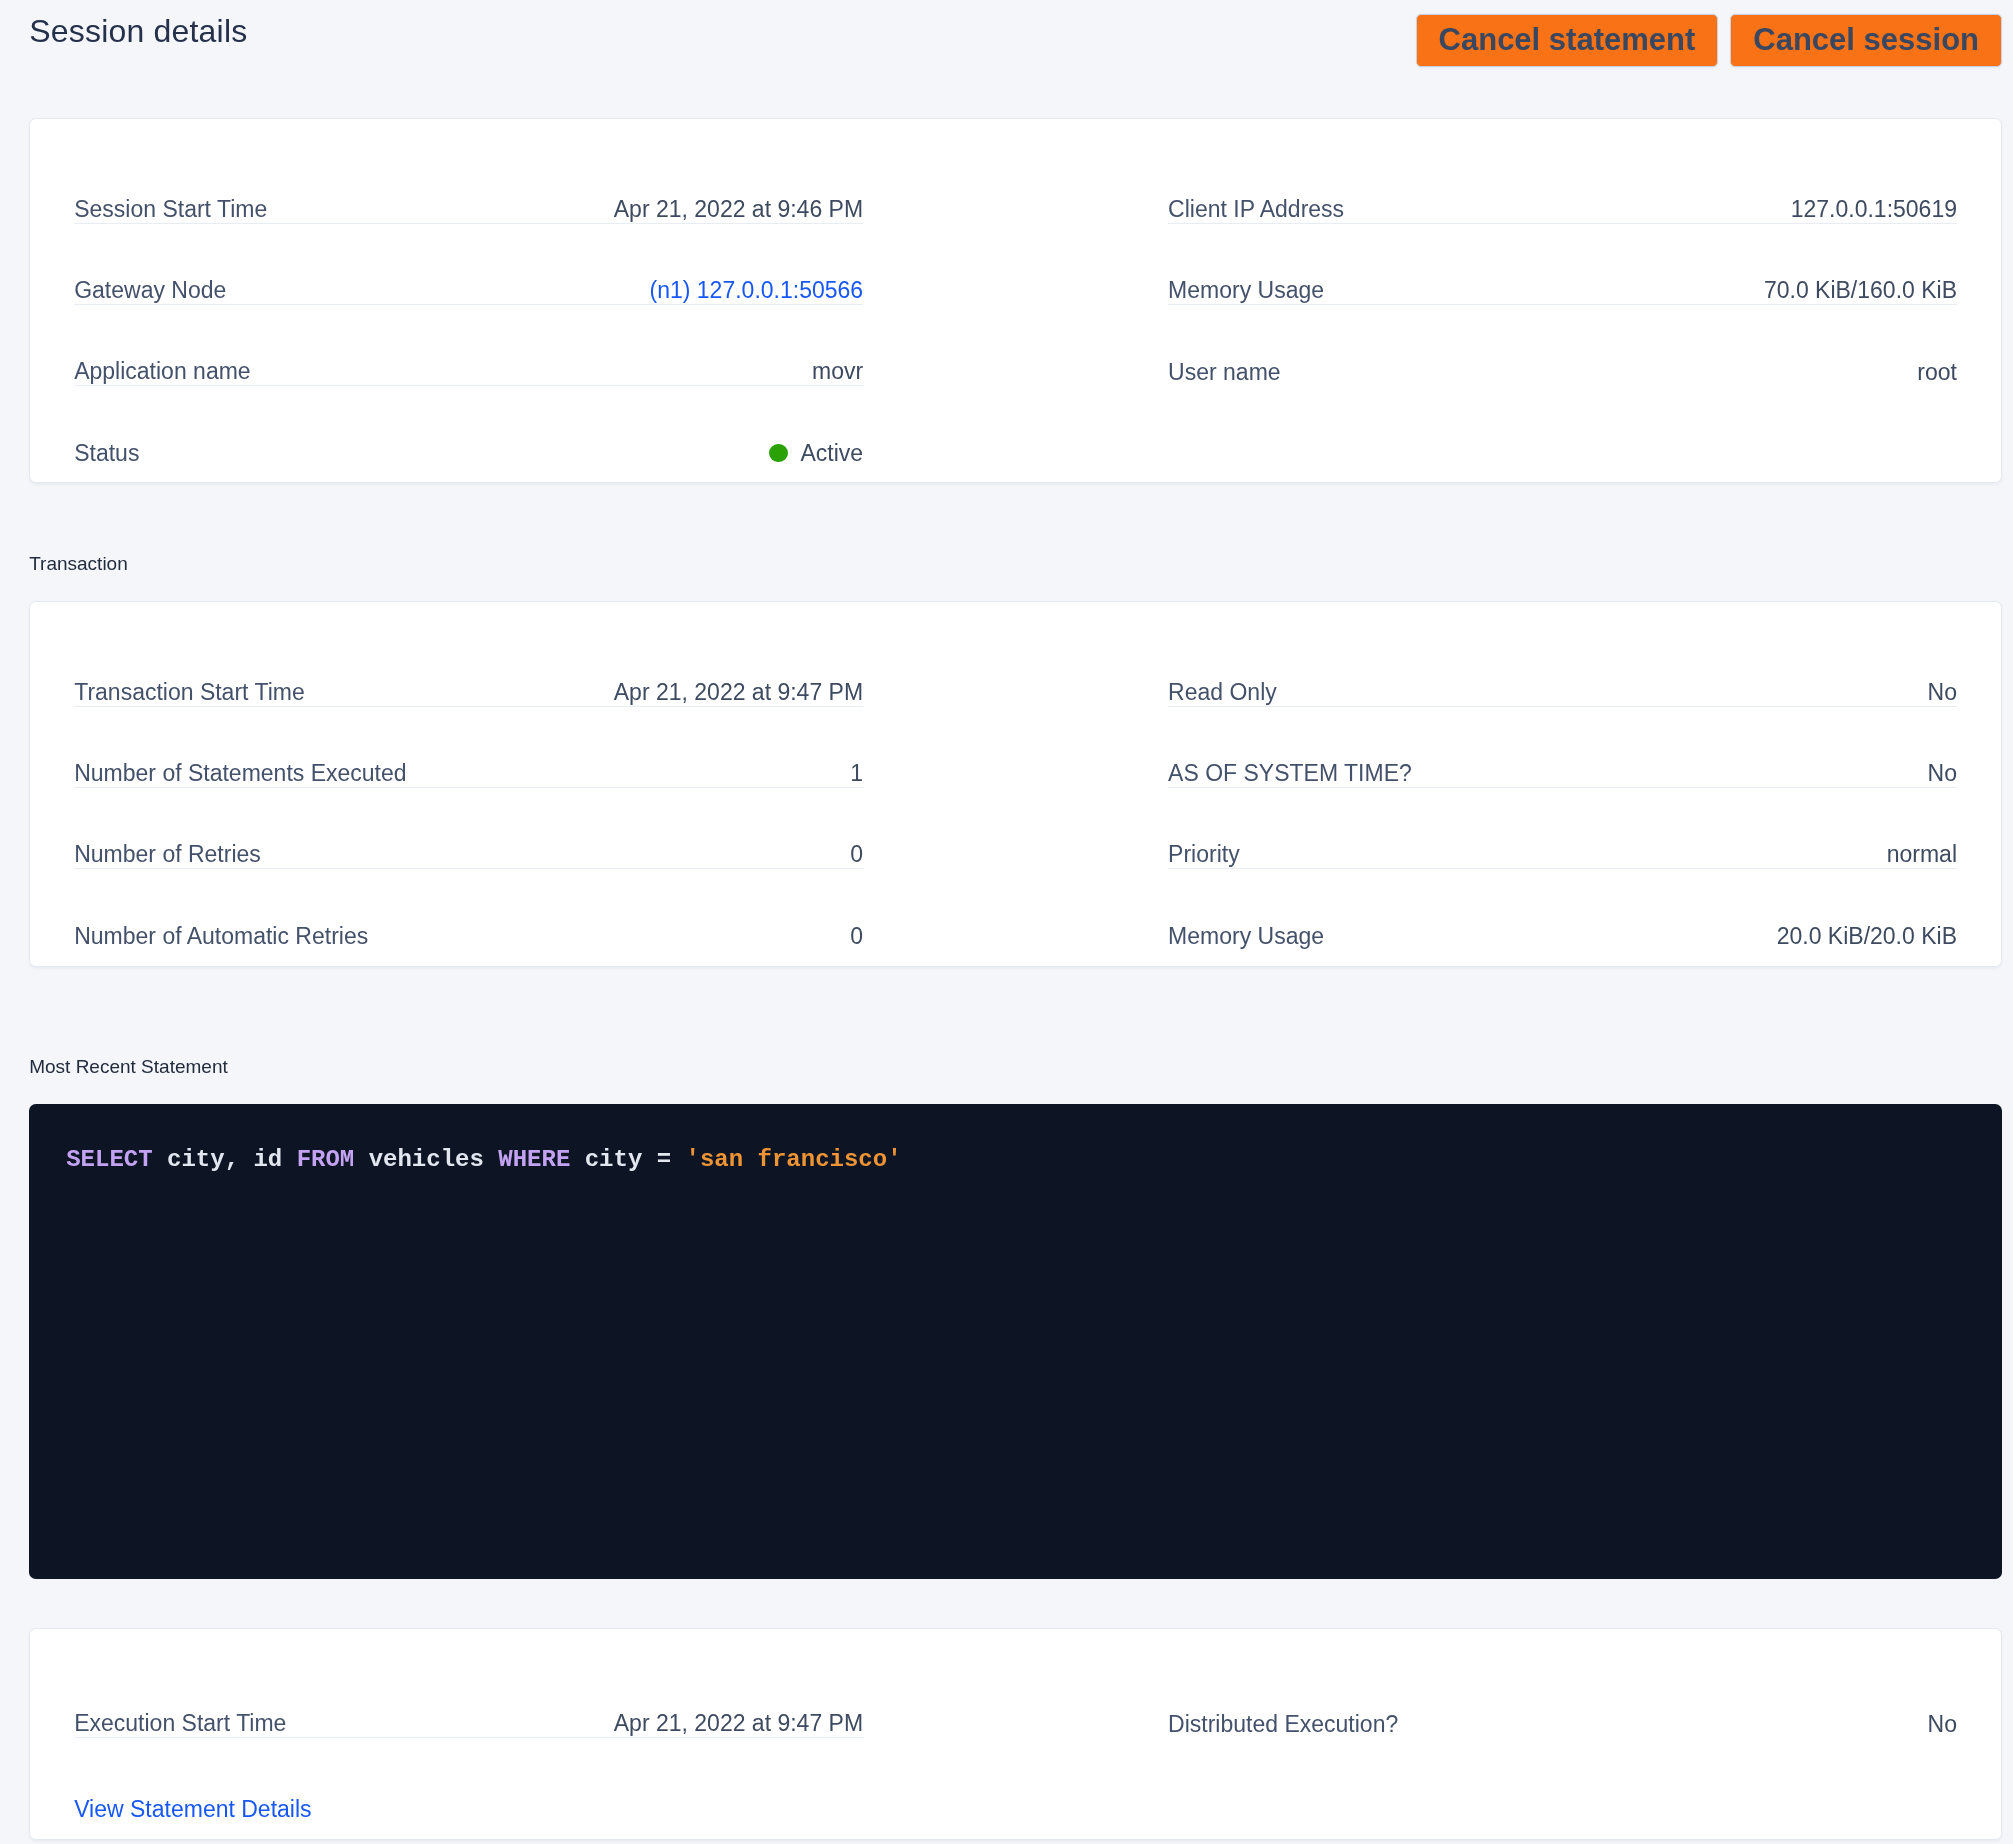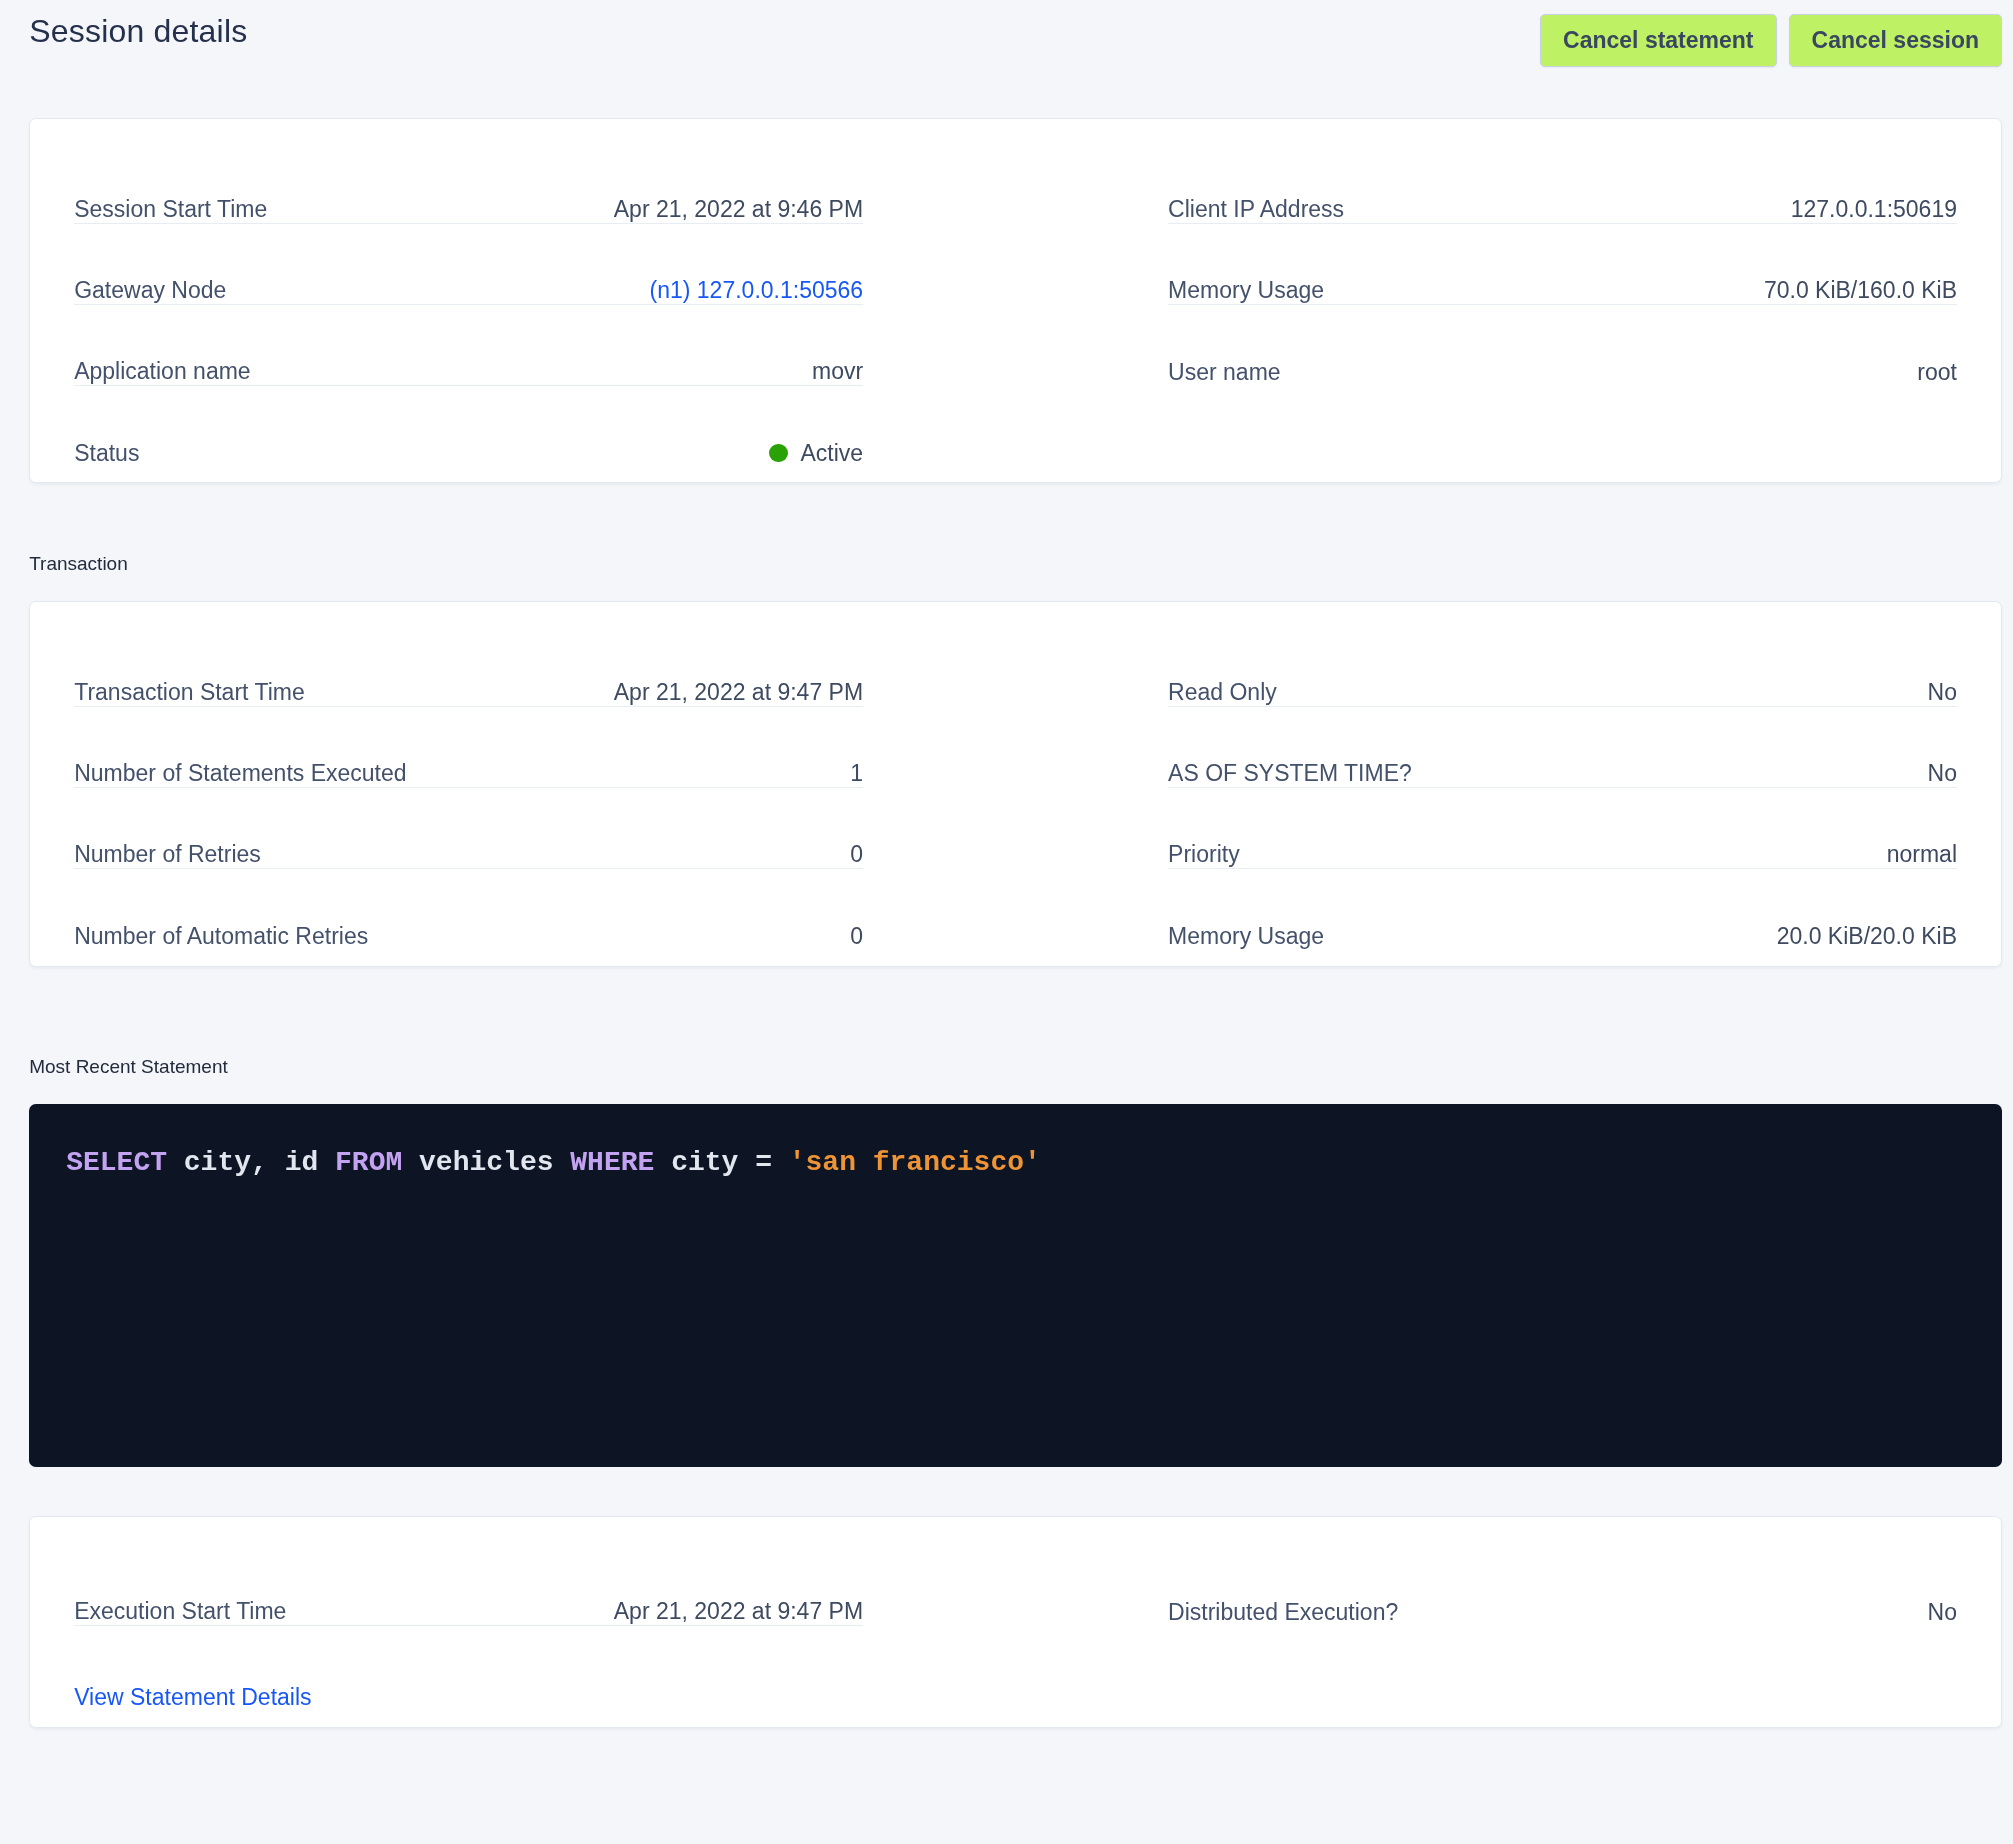--- a/index.html
+++ b/index.html
@@ -29,27 +29,27 @@
   }
   .page-title {
     font-size: 32px;
     line-height: 39px;
     font-weight: 400;
     color: #25304a;
     letter-spacing: 0.2px;
   }
   .actions { display: flex; gap: 12px; padding-top: 1.7px; }
   .btn {
-    background: #bef264;
+    background: #f97316;
     border: 0.8px solid #c9d1e3;
     border-radius: 5.1px;
     height: 53px;
     padding: 0 22px;
     font-family: "Liberation Sans", sans-serif;
-    font-size: 23px;
+    font-size: 31px;
     font-weight: 700;
     color: #394760;
     box-shadow: 0 0.8px 1.7px rgba(40,50,80,0.06);
     cursor: pointer;
   }
 
   
   .card {
     background: #ffffff;
     border: 0.8px solid #e4e9f1;
@@ -94,24 +94,24 @@
     font-weight: 400;
     color: #232c3d;
     margin: 66px 0 22px 0;
   }
   .section-heading.statement { margin-top: 85px; }
 
   
   .code-block {
     background: var(--code-background);
     border-radius: 6.8px;
-    height: 363px;
+    height: 475px;
     padding: 39px 37px;
     font-family: "Liberation Mono", "DejaVu Sans Mono", monospace;
-    font-size: 28px;
+    font-size: 24px;
     font-weight: 700;
     line-height: 1.45;
     white-space: pre;
     color: #e2e6ef;
     overflow: hidden;
   }
   .tok-kw { color: var(--sql-keyword); }
   .tok-plain { color: #e2e6ef; }
   .tok-str { color: var(--sql-string); }
 

